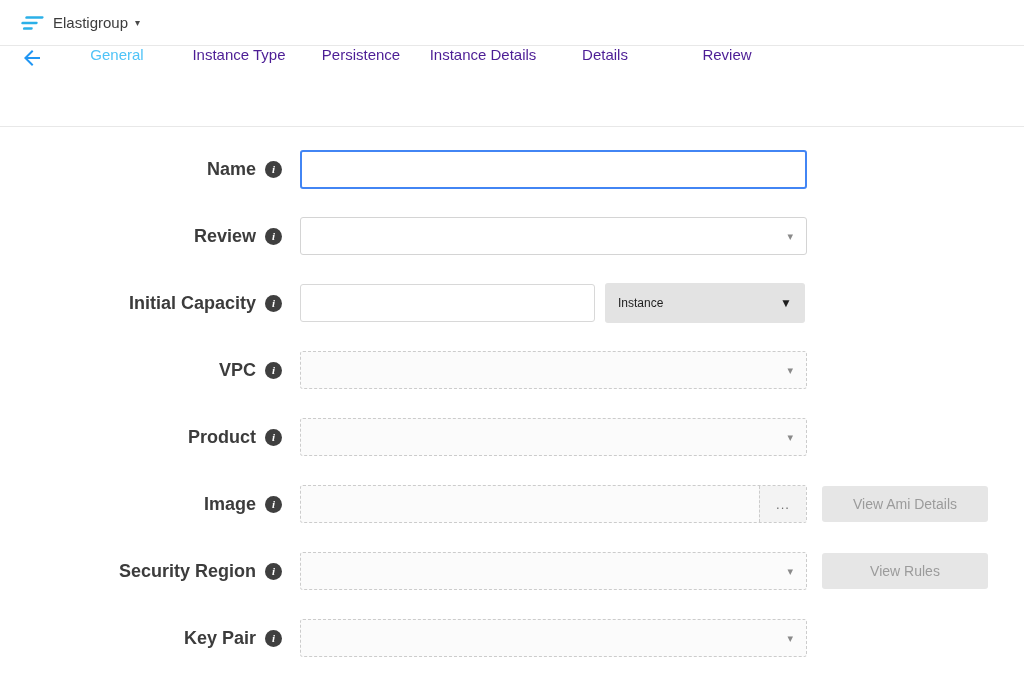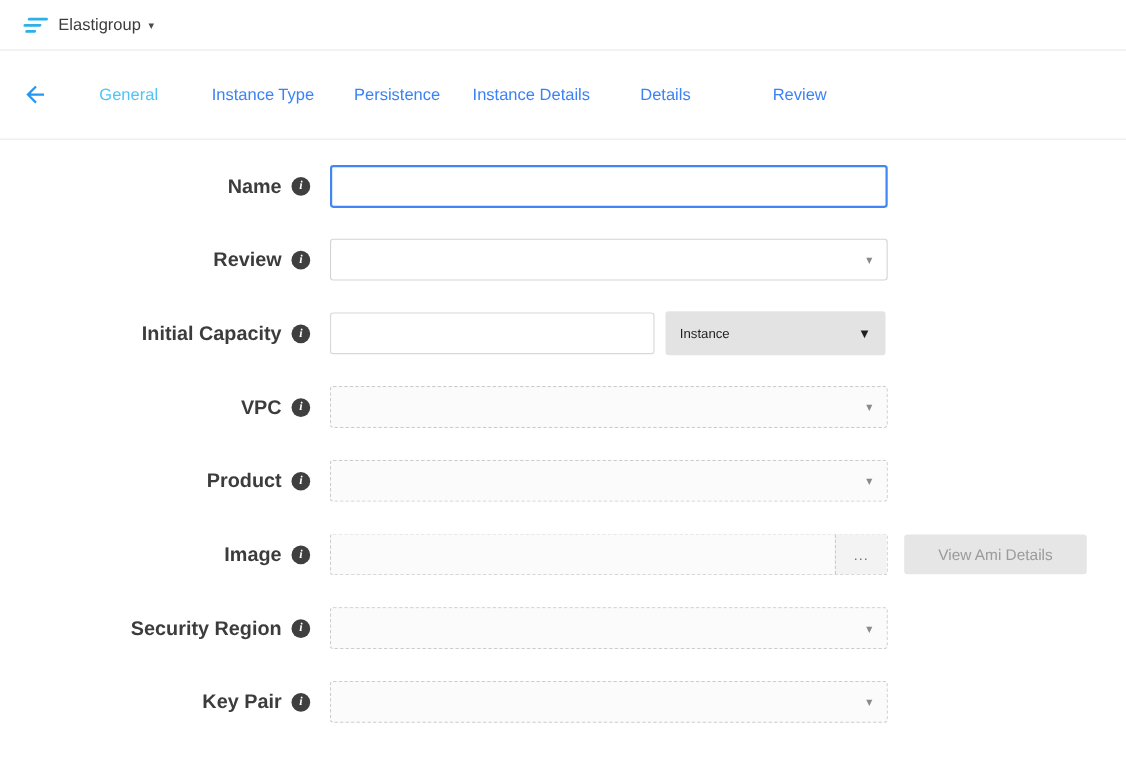--- a/index.html
+++ b/index.html
@@ -13,28 +13,28 @@
   .topbar {
     height:46px; display:flex; align-items:center;
     padding:15px 18px; border-bottom:1px solid #e8e8e8;
   }
   .logo { display:flex; margin-right:9px; }
   .app-name { font-size:15px; color:#3c3c3c; cursor:pointer; }
   .caret-sm { font-size:10px; color:#4a4a4a; margin-left:7px; cursor:pointer; }
 
   
   .tabbar {
-    height:81px; display:flex; align-items:center;
+    height:81px; display:flex; align-items:flex-start;
     border-bottom:1px solid #e8e8e8; padding:0 20px;
   }
   .back { display:flex; margin-right:12px; cursor:pointer; }
   .tabs { display:flex; align-items:center; }
   .tab {
     width:122px; text-align:center; font-size:15px;
-    color:#3b82f6; cursor:pointer; white-space:nowrap;
+    color:#4c1d95; cursor:pointer; white-space:nowrap;
   }
   .tab.active { color:#4fc3f7; }
 
   
   .form { padding-top:22px; }
   .row { display:flex; align-items:center; height:40px; margin-bottom:27px; }
   .label-wrap {
     width:282px; flex-shrink:0; display:flex; justify-content:flex-end;
     align-items:center; gap:9px;
   }
@@ -206,20 +206,21 @@
   <div class="row">
     <div class="label-wrap">
       <span class="field-label">Security Region</span>
       <span class="info">i</span>
     </div>
     <div class="control">
       <div class="select disabled">
         <span class="select-value"></span>
         <span class="dd-caret">▾</span>
       </div>
+      <button class="action-btn">View Rules</button>
     </div>
   </div>
 
   <div class="row">
     <div class="label-wrap">
       <span class="field-label">Key Pair</span>
       <span class="info">i</span>
     </div>
     <div class="control">
       <div class="select disabled">

